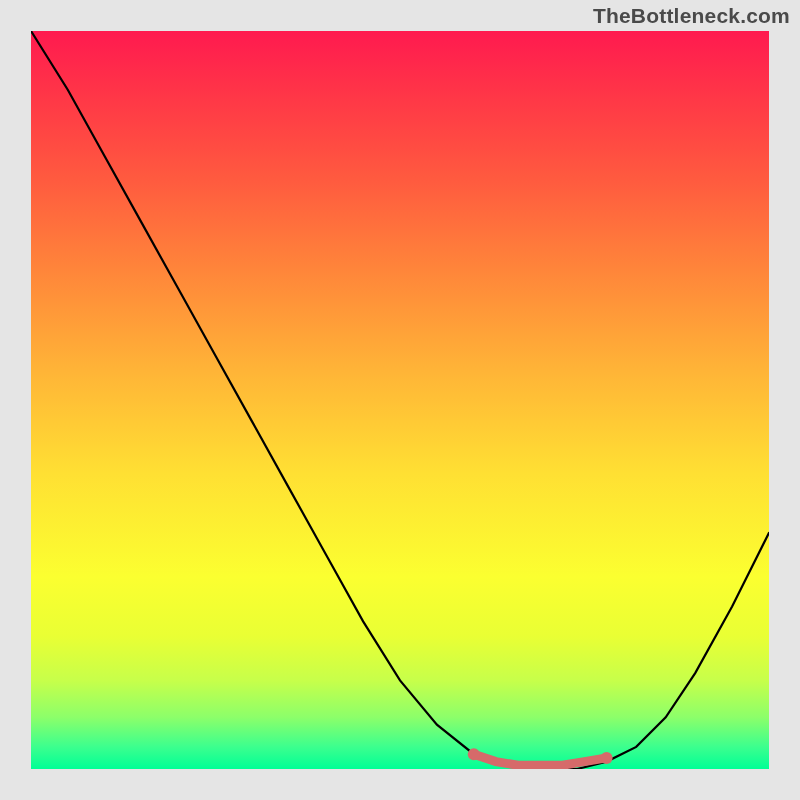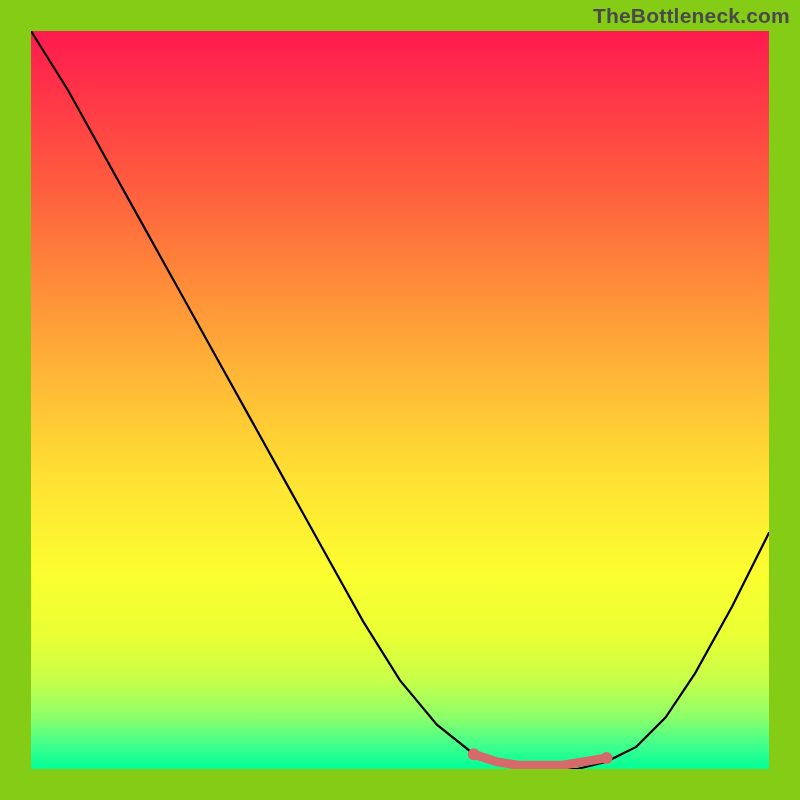--- a/index.html
+++ b/index.html
@@ -8,21 +8,21 @@
     width: 800px;
     height: 800px;
     background: #000;
     overflow: hidden;
     font-family: Arial, Helvetica, sans-serif;
   }
   .frame {
     position: relative;
     width: 800px;
     height: 800px;
-    background: #84cc16;
+    background: #e5e5e5;
   }
   .watermark {
     position: absolute;
     top: 4px;
     right: 10px;
     color: #4a4a4a;
     font-size: 21px;
     font-weight: 600;
     letter-spacing: 0.2px;
     z-index: 10;

